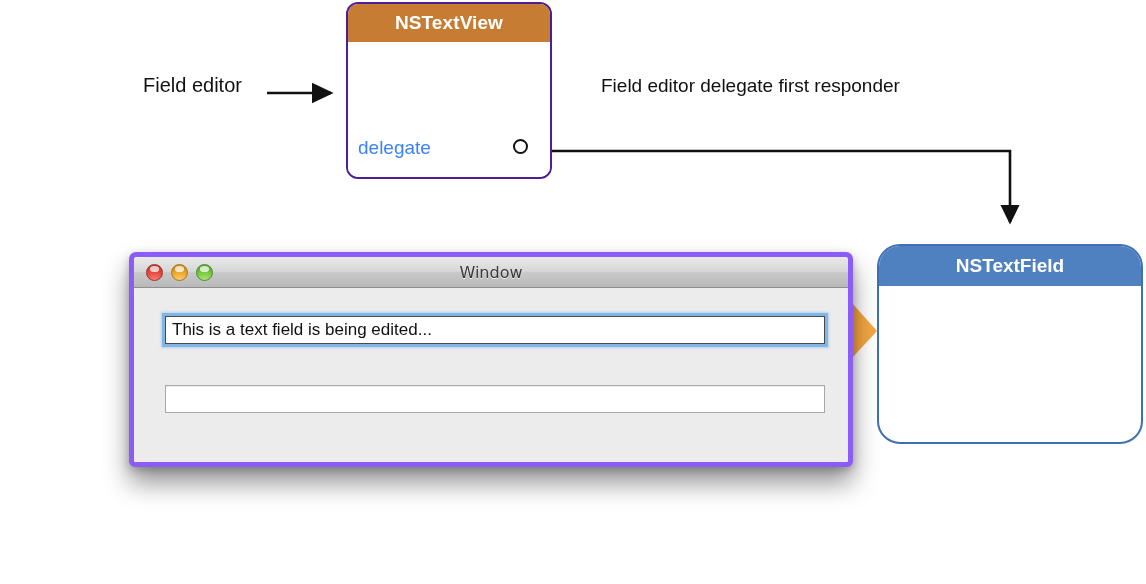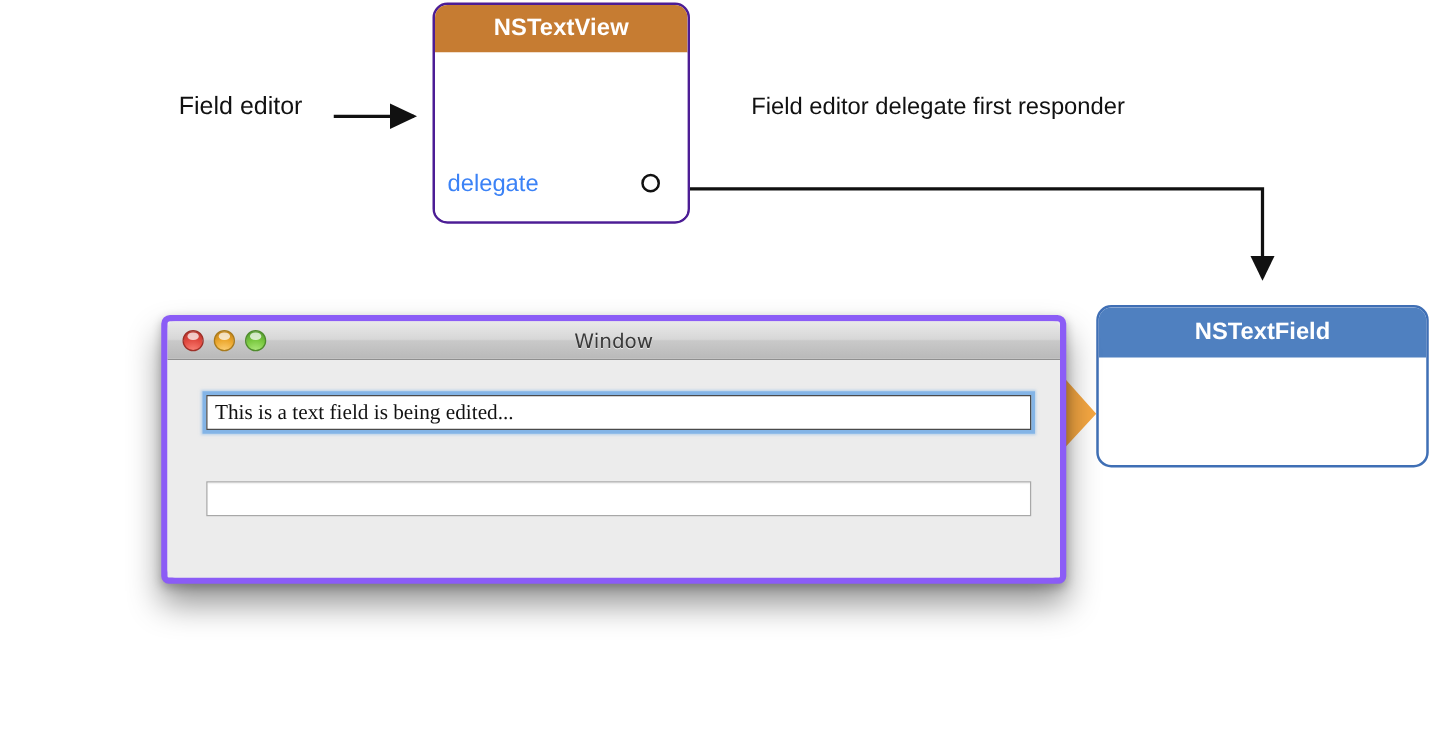--- a/index.html
+++ b/index.html
@@ -63,23 +63,23 @@
     border-radius: 50%;
     background: #ffffff;
     box-sizing: border-box;
   }
 
   
   #textfield-box {
     left: 877px;
     top: 244px;
     width: 266px;
-    height: 130px;
+    height: 200px;
     border: 2px solid #3F6FB5;
-    border-radius: 12px;
+    border-radius: 23px;
     background: #ffffff;
     box-sizing: border-box;
     overflow: hidden;
   }
   #textfield-header {
     height: 40px;
     background: #4F80C0;
     color: #ffffff;
     font-size: 19px;
     font-weight: bold;
@@ -186,21 +186,21 @@
     border: 1px solid #4a4a4a;
     box-sizing: border-box;
     box-shadow: 0 0 0 3px rgba(122,175,229,.85), 0 0 2px 4px rgba(140,185,232,.55);
     display: flex;
     align-items: center;
     padding-left: 6px;
   }
   #focused-field-text {
     font-size: 17px;
     color: #111111;
-    font-family: Liberation Serif, serif;
+    font-family: Liberation Sans, sans-serif;
   }
 
   
   #empty-field {
     position: absolute;
     left: 31px;
     top: 97px;
     width: 660px;
     height: 28px;
     background: #ffffff;

